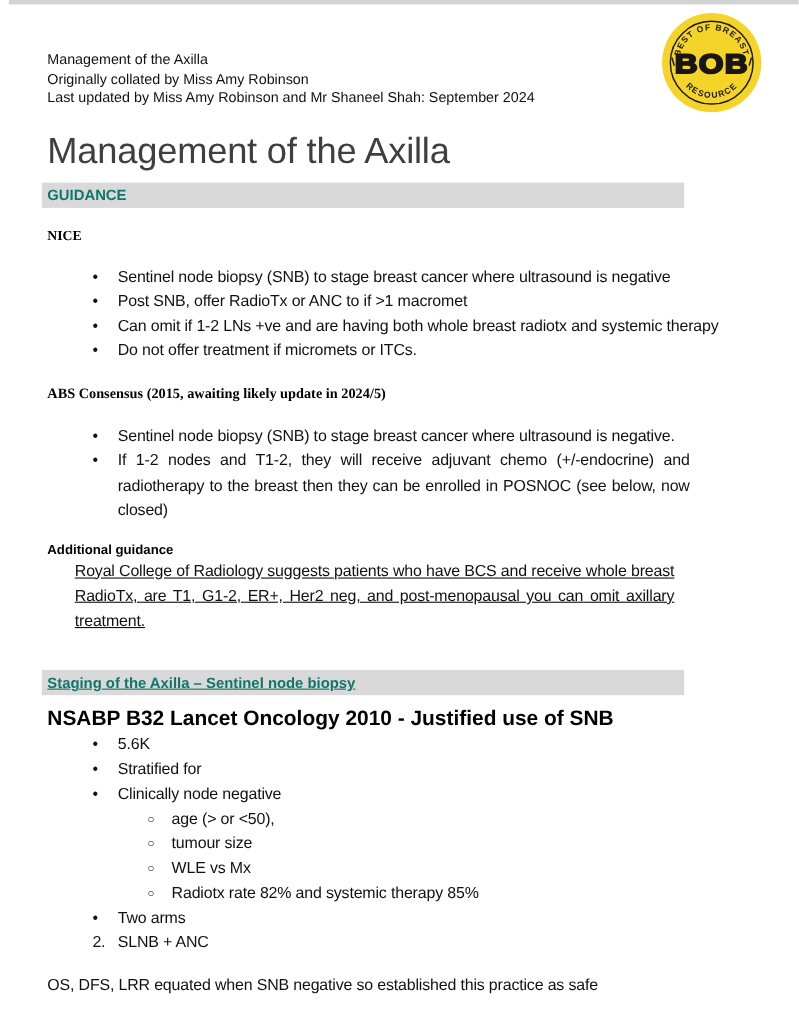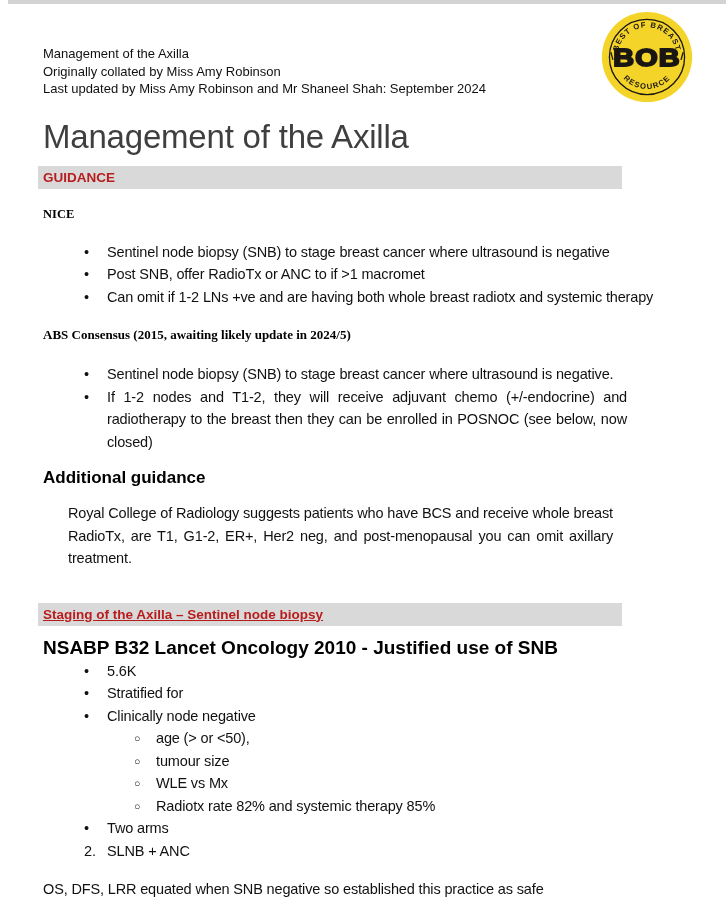--- a/index.html
+++ b/index.html
@@ -28,28 +28,28 @@
     font-size: 33px; line-height: 38px;
     font-weight: 400; color: #3f3f3f; letter-spacing: -0.2px;
   }
 
   .section-bar {
     margin-top: 10px; margin-left: -5px;
     width: 584px; height: 23px;
     background: #d9d9d9;
     display: flex; align-items: center;
     padding-left: 5px;
-    font-size: 13.5px; font-weight: 700; color: #b91c1c;
+    font-size: 13.5px; font-weight: 700; color: #0f766e;
   }
   .section-bar.staging { margin-top: 33px; text-decoration: underline; }
 
   .subhead { font-weight: 700; color: #000; line-height: 17px; }
   .nice-head  { margin-top: 17px; font-size: 12.5px; font-family: Liberation Serif, serif; }
   .abs-head   { margin-top: 18px; font-size: 13px; font-family: Liberation Serif, serif; }
-  .addl-head  { margin-top: 15px; font-size: 17px; }
+  .addl-head  { margin-top: 15px; font-size: 12px; }
   .nsabp-head { margin-top: 13px; font-size: 19px; line-height: 18px; }
 
   ul.bullets {
     list-style: none; margin: 16px; padding: 0 0 0 48px;
     font-size: 14.5px; line-height: 22.5px; letter-spacing: -0.15px; color: #111;
   }
   ul.bullets.m1 { margin-top: 18px; }
   ul.bullets.m2 { margin-top: 20px; }
   ul.bullets.m3 { margin-top: 3px; }
   ul.bullets li { position: relative; white-space: nowrap; }
@@ -61,23 +61,23 @@
   ul.bullets li.sub { margin-left: 49px; }
   ul.bullets li.sub::before {
     content: "\25CB";
     left: -22px; top: 0; font-size: 10.5px;
   }
   ul.bullets li.numbered { margin-left: -23px; }
   ul.bullets li.numbered::before { content: none; }
   ul.bullets li.numbered .num { display: inline-block; width: 23px; }
 
   .para {
-    margin: 16px 0 0 25px; width: 545px;
+    margin: 0 0 0 25px; width: 545px;
     text-align: justify;
-    font-size: 14.5px; line-height: 22.5px; letter-spacing: -0.15px; color: #111;
+    font-size: 14.5px; line-height: 22.5px; letter-spacing: -0.15px; color: #111; text-decoration: underline;
   }
   .closing {
     margin-top: 3px;
     font-size: 14.5px; line-height: 22.5px; letter-spacing: -0.15px;
     white-space: nowrap; color: #111;
   }
   b.inline-bold { font-weight: 400; }
 </style>
 </head>
 <body>
@@ -115,20 +115,21 @@
   <div class="section-bar">
     <span>GUIDANCE</span>
   </div>
 
   <div class="subhead nice-head">NICE</div>
 
   <ul class="bullets m1">
     <li>Sentinel node biopsy (SNB) to stage breast cancer where ultrasound is negative</li>
     <li>Post SNB, offer RadioTx or ANC to if &gt;1 macromet</li>
     <li><span>Can omit if 1-2 LNs +ve </span><b class="inline-bold">and</b><span> are having both whole breast radiotx and systemic therapy</span></li>
+    <li>Do not offer treatment if micromets or ITCs.</li>
   </ul>
 
   <div class="subhead abs-head">ABS Consensus (2015, awaiting likely update in 2024/5)</div>
 
   <ul class="bullets m2">
     <li>Sentinel node biopsy (SNB) to stage breast cancer where ultrasound is negative.</li>
     <li class="wrap">If 1-2 nodes and T1-2, they will receive adjuvant chemo (+/-endocrine) and radiotherapy to the breast then they can be enrolled in POSNOC (see below, now closed)</li>
   </ul>
 
   <div class="subhead addl-head">Additional guidance</div>

